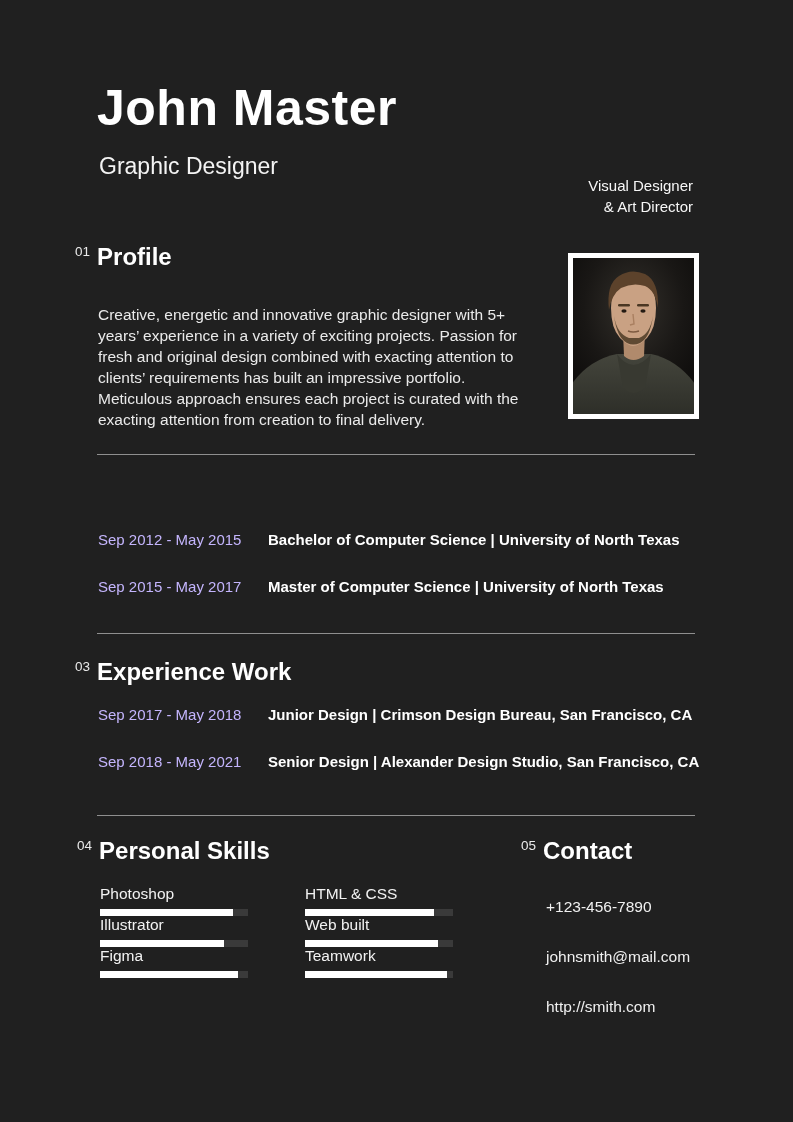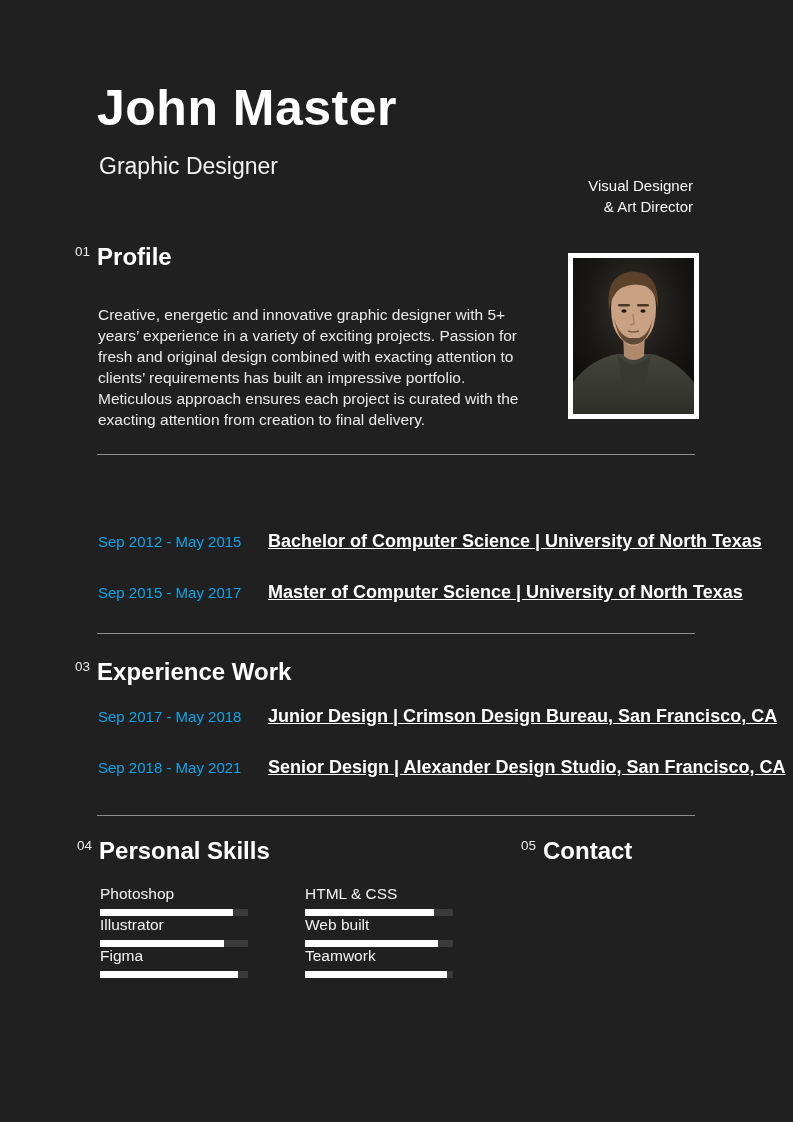--- a/index.html
+++ b/index.html
@@ -107,28 +107,27 @@
   
   .rows { position: absolute; left: 98px; }
   .rows-education  { top: 531px; }
   .rows-experience { top: 706px; }
   .row { display: flex; align-items: baseline; margin-bottom: 30px; }
   .row-date {
     width: 170px;
     flex: 0 0 170px;
     font-size: 15px;
     font-weight: 400;
-    color: #0ea5e9;
+    color: #c4b5fd;
   }
   .row-detail {
-    font-size: 18px;
+    font-size: 15px;
     font-weight: 700;
     color: #ffffff;
     white-space: nowrap;
-    text-decoration: underline;
   }
 
   
   .skills {
     position: absolute;
     left: 100px; top: 885px;
     display: grid;
     grid-template-columns: 205px 150px;
   }
   .skill { width: 148px; }
@@ -281,14 +280,19 @@
       <div class="skill-bar">
         <div class="skill-fill" style="width: 96%;"></div>
       </div>
     </div>
   </div>
 
   <div class="section-head head-contact">
     <span class="sec-num">05</span>
     <h2 class="sec-title">Contact</h2>
   </div>
+  <div class="contact-items">
+    <div class="contact-item">+123-456-7890</div>
+    <div class="contact-item">johnsmith@mail.com</div>
+    <div class="contact-item">http://smith.com</div>
+  </div>
 
 </div>
 
 </body></html>

